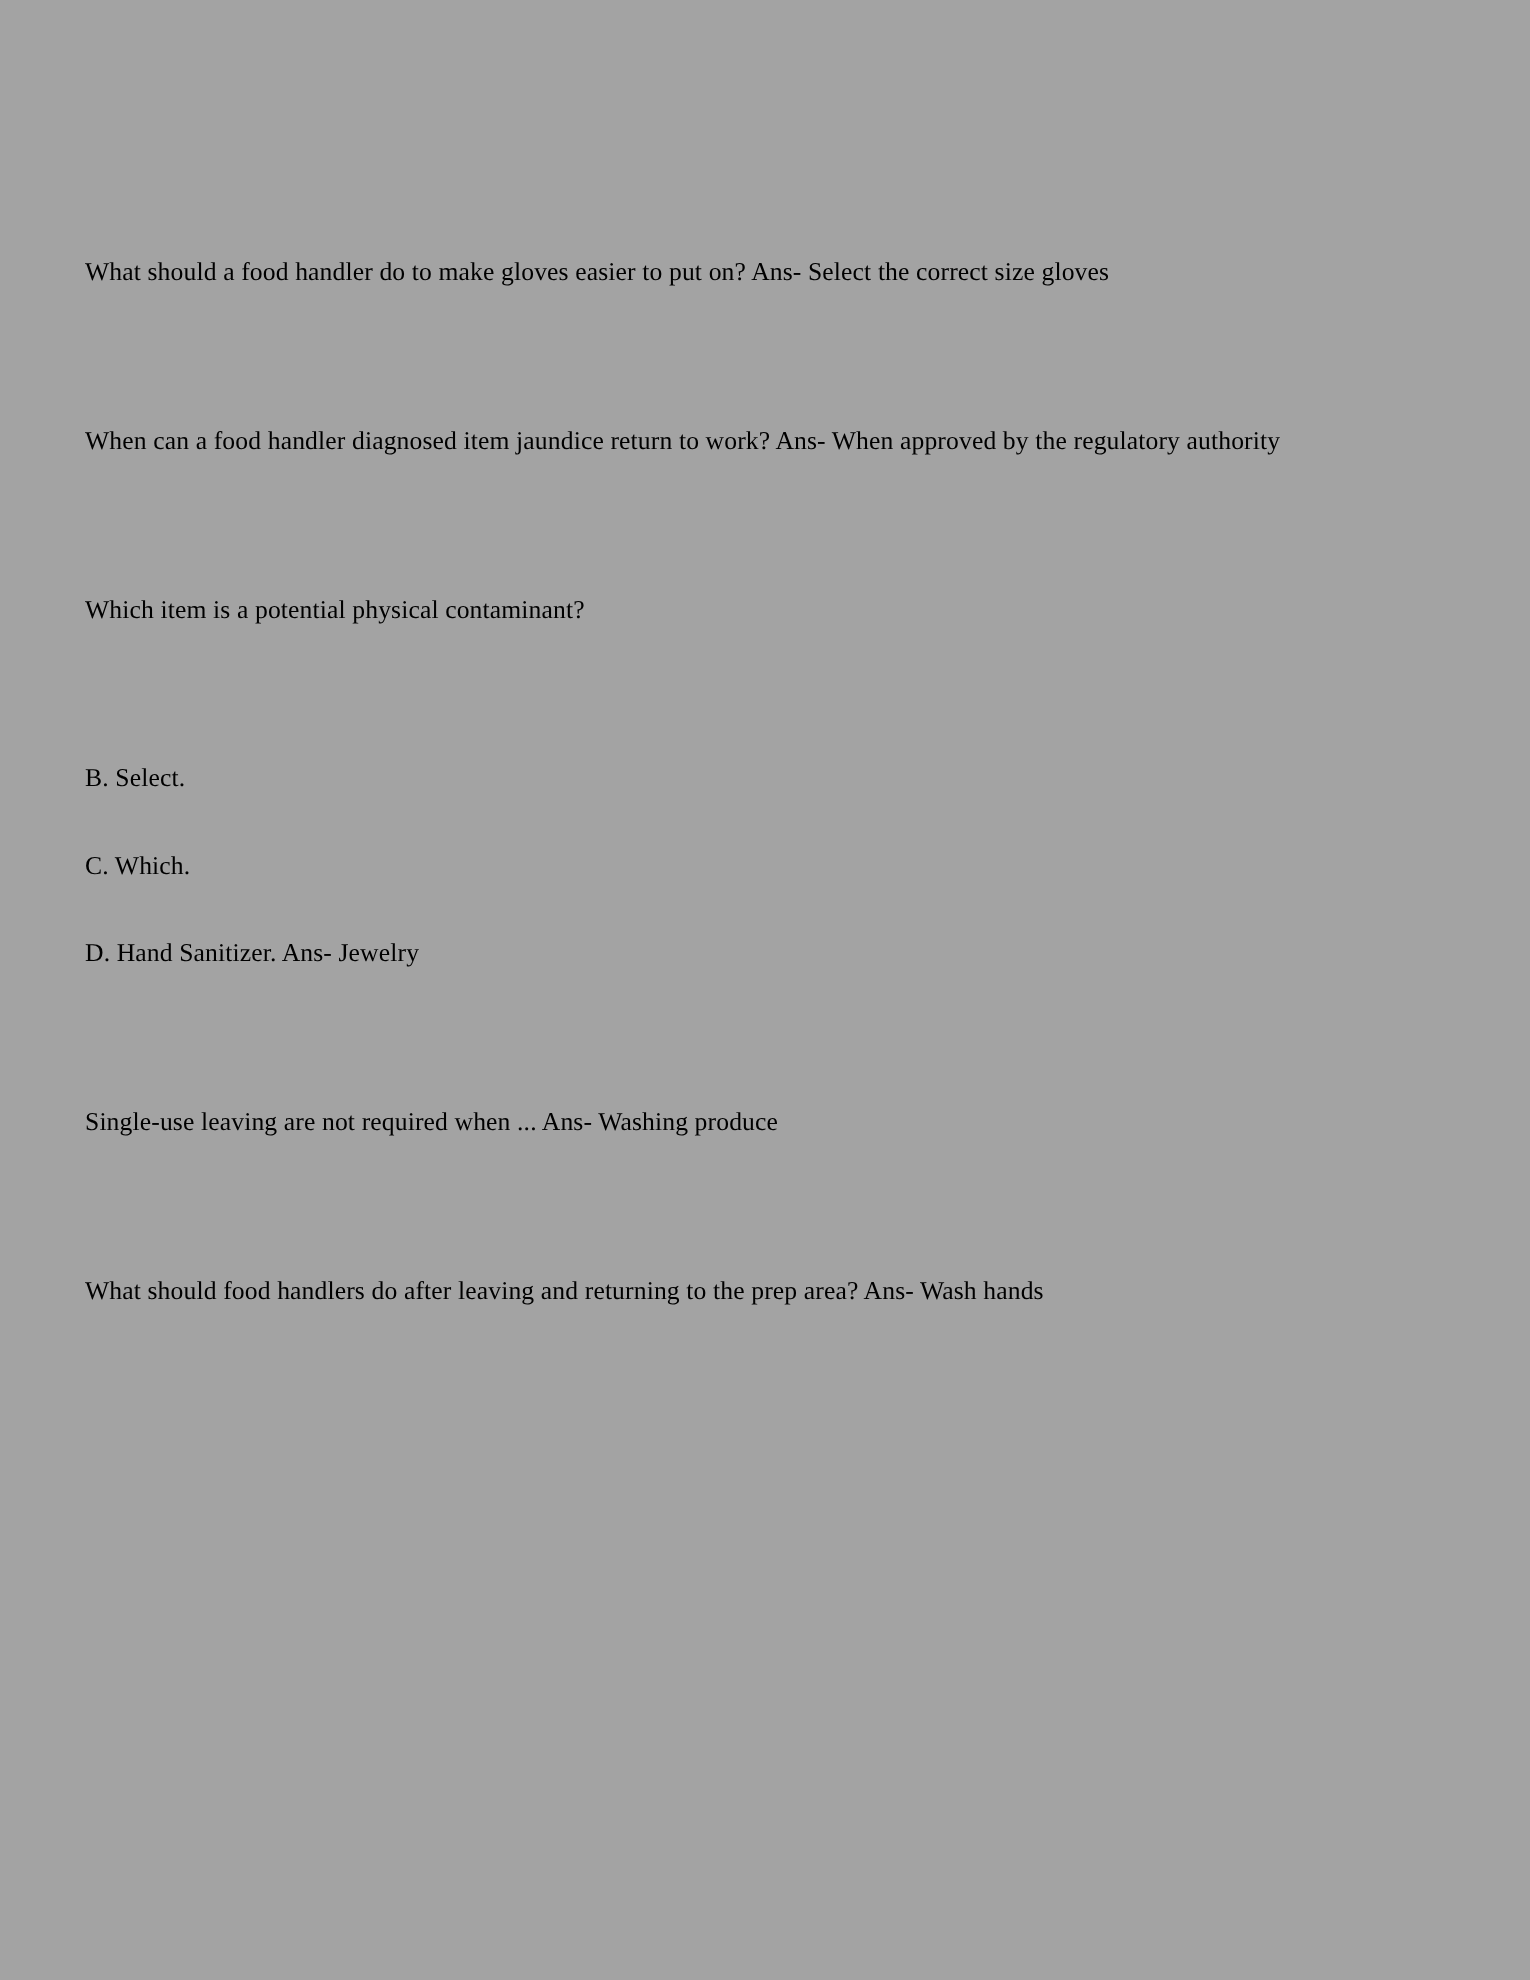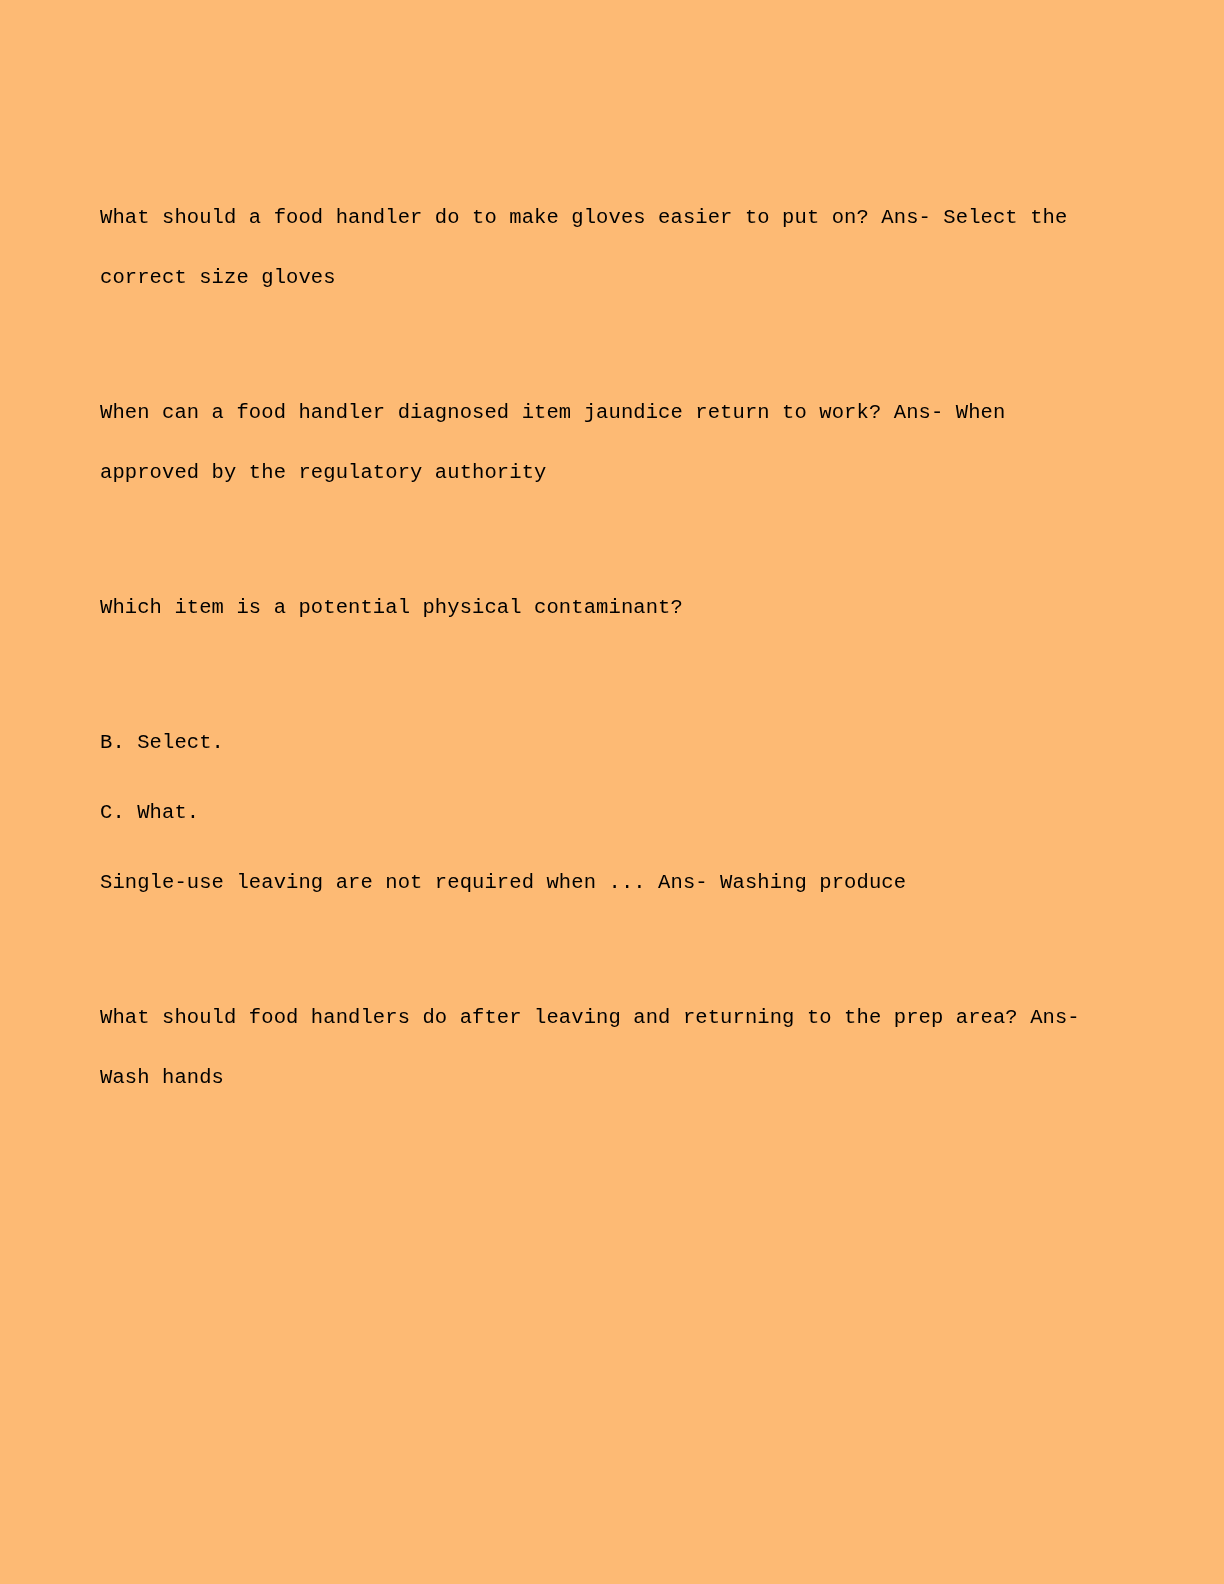--- a/index.html
+++ b/index.html
@@ -5,24 +5,24 @@
   html, body {
     margin: 0;
     padding: 0;
     background: #ffffff;
   }
   .page {
     position: relative;
     width: 1224px;
     height: 1584px;
     margin: 0 auto;
-    background: #fdba74;
+    background: #a3a3a3;
     box-sizing: border-box;
-    padding: 188px 143px 0 100px;
-    font-family: Liberation Mono, monospace;
+    padding: 188px 143px 0 68px;
+    font-family: Liberation Serif, serif;
     font-size: 20.5px;
     color: #000000;
     overflow: hidden;
   }
   .para {
     margin: 0 0 75px 0;
     line-height: 60px;
     letter-spacing: 0.1px;
   }
   .option {
@@ -33,16 +33,17 @@
   }
 </style>
 </head>
 <body>
 
 <div class="page">
   <p class="para">What should a food handler do to make gloves easier to put on? Ans- Select the correct size gloves</p>
   <p class="para">When can a food handler diagnosed item jaundice return to work? Ans- When approved by the regulatory authority</p>
   <p class="para">Which item is a potential physical contaminant?</p>
   <p class="para option">B. Select.</p>
-  <p class="para option">C. What.</p>
+  <p class="para option">C. Which.</p>
+  <p class="para option option-last">D. Hand Sanitizer. Ans- Jewelry</p>
   <p class="para">Single-use leaving are not required when ... Ans- Washing produce</p>
   <p class="para">What should food handlers do after leaving and returning to the prep area? Ans- Wash hands</p>
 </div>
 
 </body></html>

